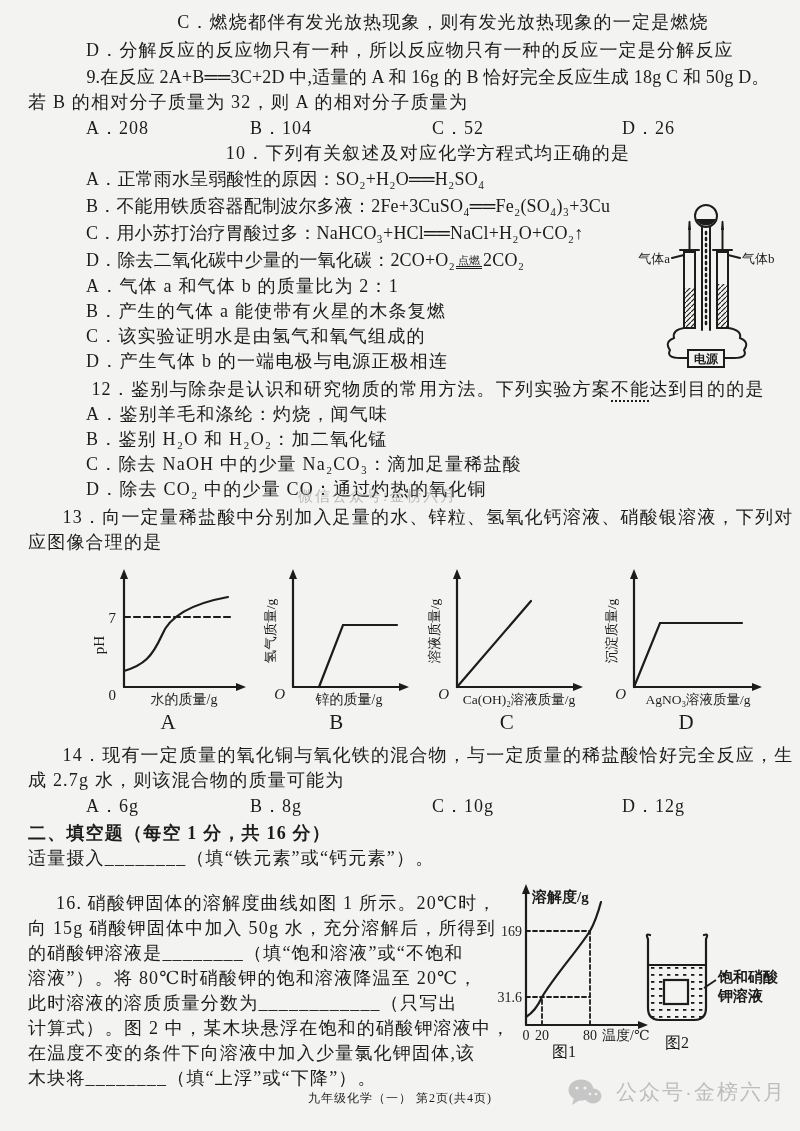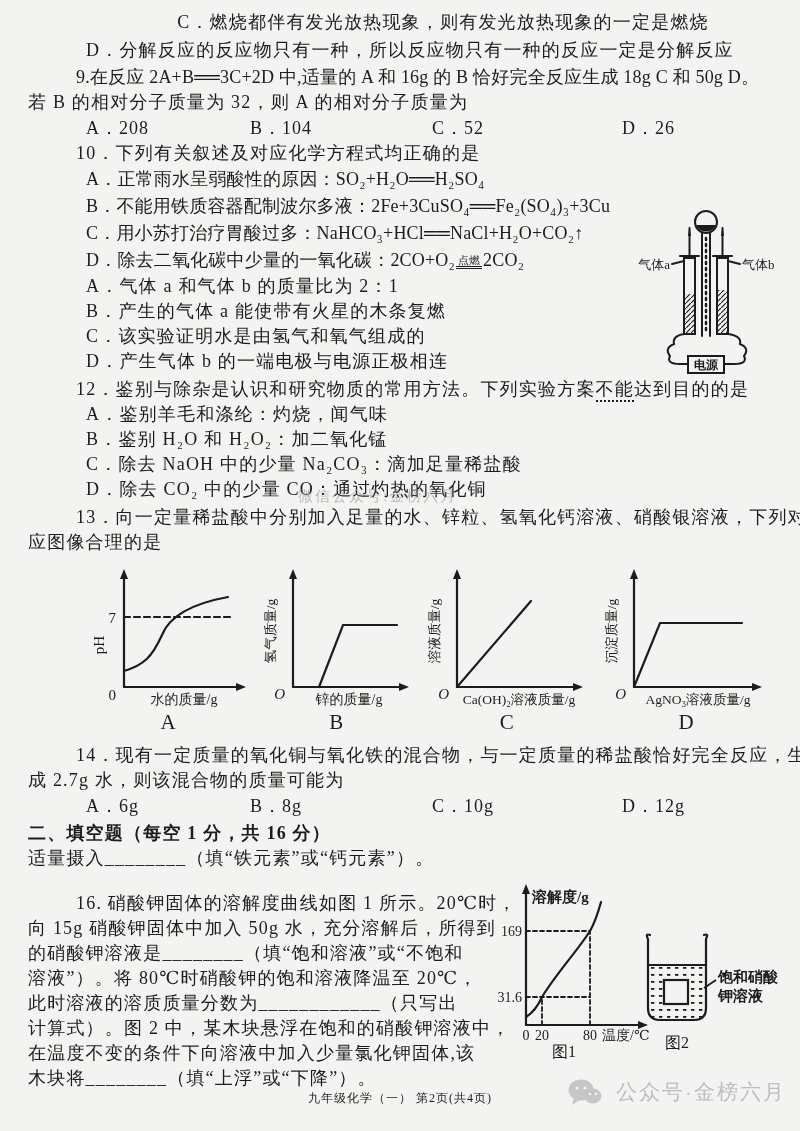--- a/index.html
+++ b/index.html
@@ -1,20 +1,20 @@
 <!DOCTYPE html>
 <html><head>
 <meta charset="utf-8">
 <style>
   html,body{margin:0;padding:0;background:#d8d8d6;}
   .page{position:relative;width:800px;height:1131px;margin:0 auto;background:#f3f3f1;
         font-family:"Liberation Serif","DejaVu Serif",serif;color:#1c1c1c;overflow:hidden;}
   .line{white-space:nowrap;font-size:18px;line-height:25px;letter-spacing:1.2px;}
   .l0{padding-left:28px;}
-  .l1{padding-left:76px;}
+  .l1{padding-left:56px;text-align:center;}
   .l2{padding-left:86px;}
   .eq{letter-spacing:0.2px;}
   .optrow{display:flex;padding-left:86px;font-size:18px;line-height:26px;letter-spacing:1px;}
   .optrow .o1{width:164px;} .optrow .o2{width:182px;} .optrow .o3{width:190px;}
   .cond{font-size:11px;letter-spacing:0;border-bottom:3px double #1c1c1c;padding:0 2px;vertical-align:2px;margin:0 1px;}
   .emph{border-bottom:2px dotted #1c1c1c;padding-bottom:1px;}
   .bold{font-weight:bold;}
   .graphs{display:flex;justify-content:space-between;padding:10px 30px 0 88px;}
   .graphbox{text-align:center;}
   .graphbox .letter{font-size:21px;line-height:26px;margin-top:2px;}
@@ -51,21 +51,21 @@
   <div class="line l2 q10opt eq">A．正常雨水呈弱酸性的原因：SO₂+H₂O══H₂SO₄</div>
   <div class="line l2 q10opt eq">B．不能用铁质容器配制波尔多液：2Fe+3CuSO₄══Fe₂(SO₄)₃+3Cu</div>
   <div class="line l2 q10opt eq">C．用小苏打治疗胃酸过多：NaHCO₃+HCl══NaCl+H₂O+CO₂↑</div>
   <div class="line l2 q10opt eq"><span>D．除去二氧化碳中少量的一氧化碳：2CO+O₂</span><span class="cond">点燃</span><span>2CO₂</span></div>
 
   <div class="line l2">A．气体 a 和气体 b 的质量比为 2：1</div>
   <div class="line l2">B．产生的气体 a 能使带有火星的木条复燃</div>
   <div class="line l2">C．该实验证明水是由氢气和氧气组成的</div>
   <div class="line l2">D．产生气体 b 的一端电极与电源正极相连</div>
 
-  <div class="fig" style="left:636px;top:198px;">
+  <div class="fig" style="left:636px;top:192px;">
     <svg width="164" height="184" viewBox="0 0 164 184">
       <defs>
         <pattern id="hat1" width="5" height="5" patternUnits="userSpaceOnUse">
           <path d="M0,5 L5,0" stroke="#1c1c1c" stroke-width="1.2"></path>
         </pattern>
       </defs>
       <g stroke="#1c1c1c" stroke-width="2" fill="none" stroke-linecap="round">
 
         <circle cx="70" cy="24" r="11"></circle>
         <path d="M60,27 A11,11 0 0 0 80,27 Z" fill="#1c1c1c" stroke="none"></path>

